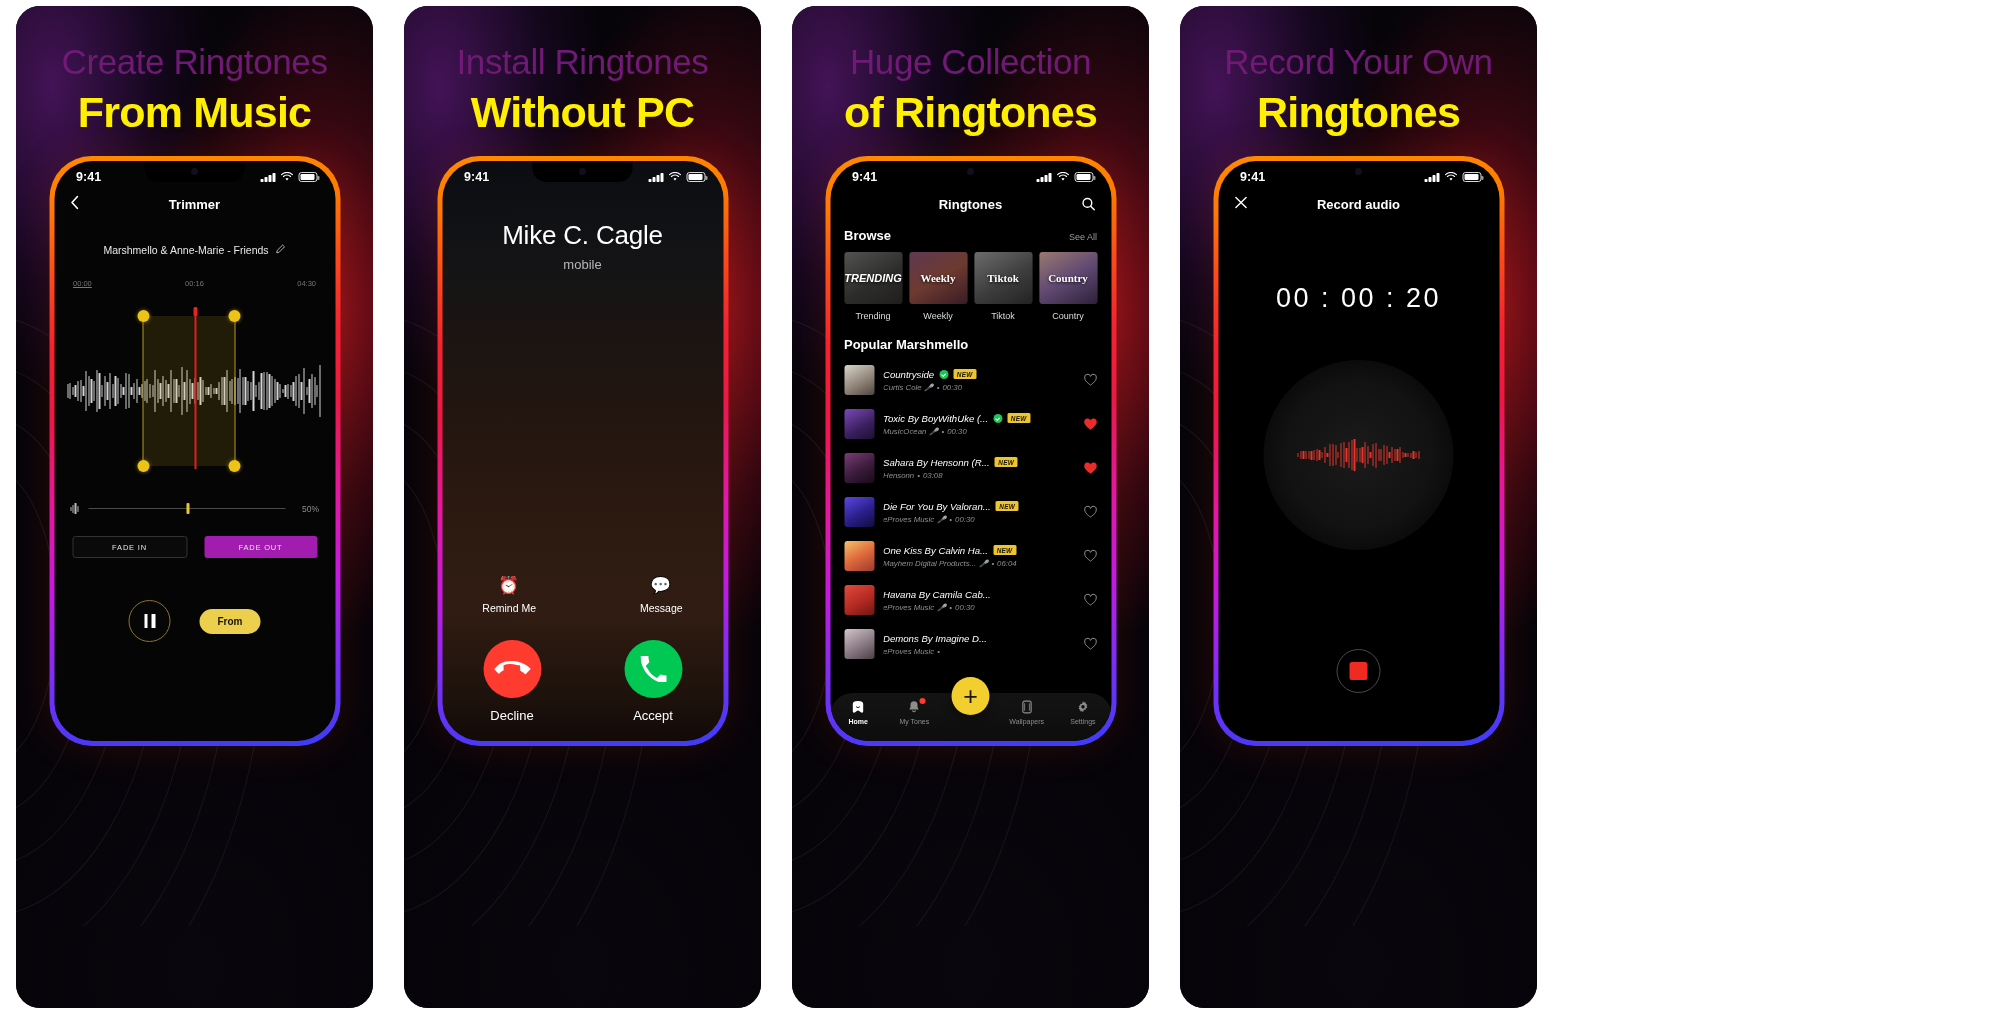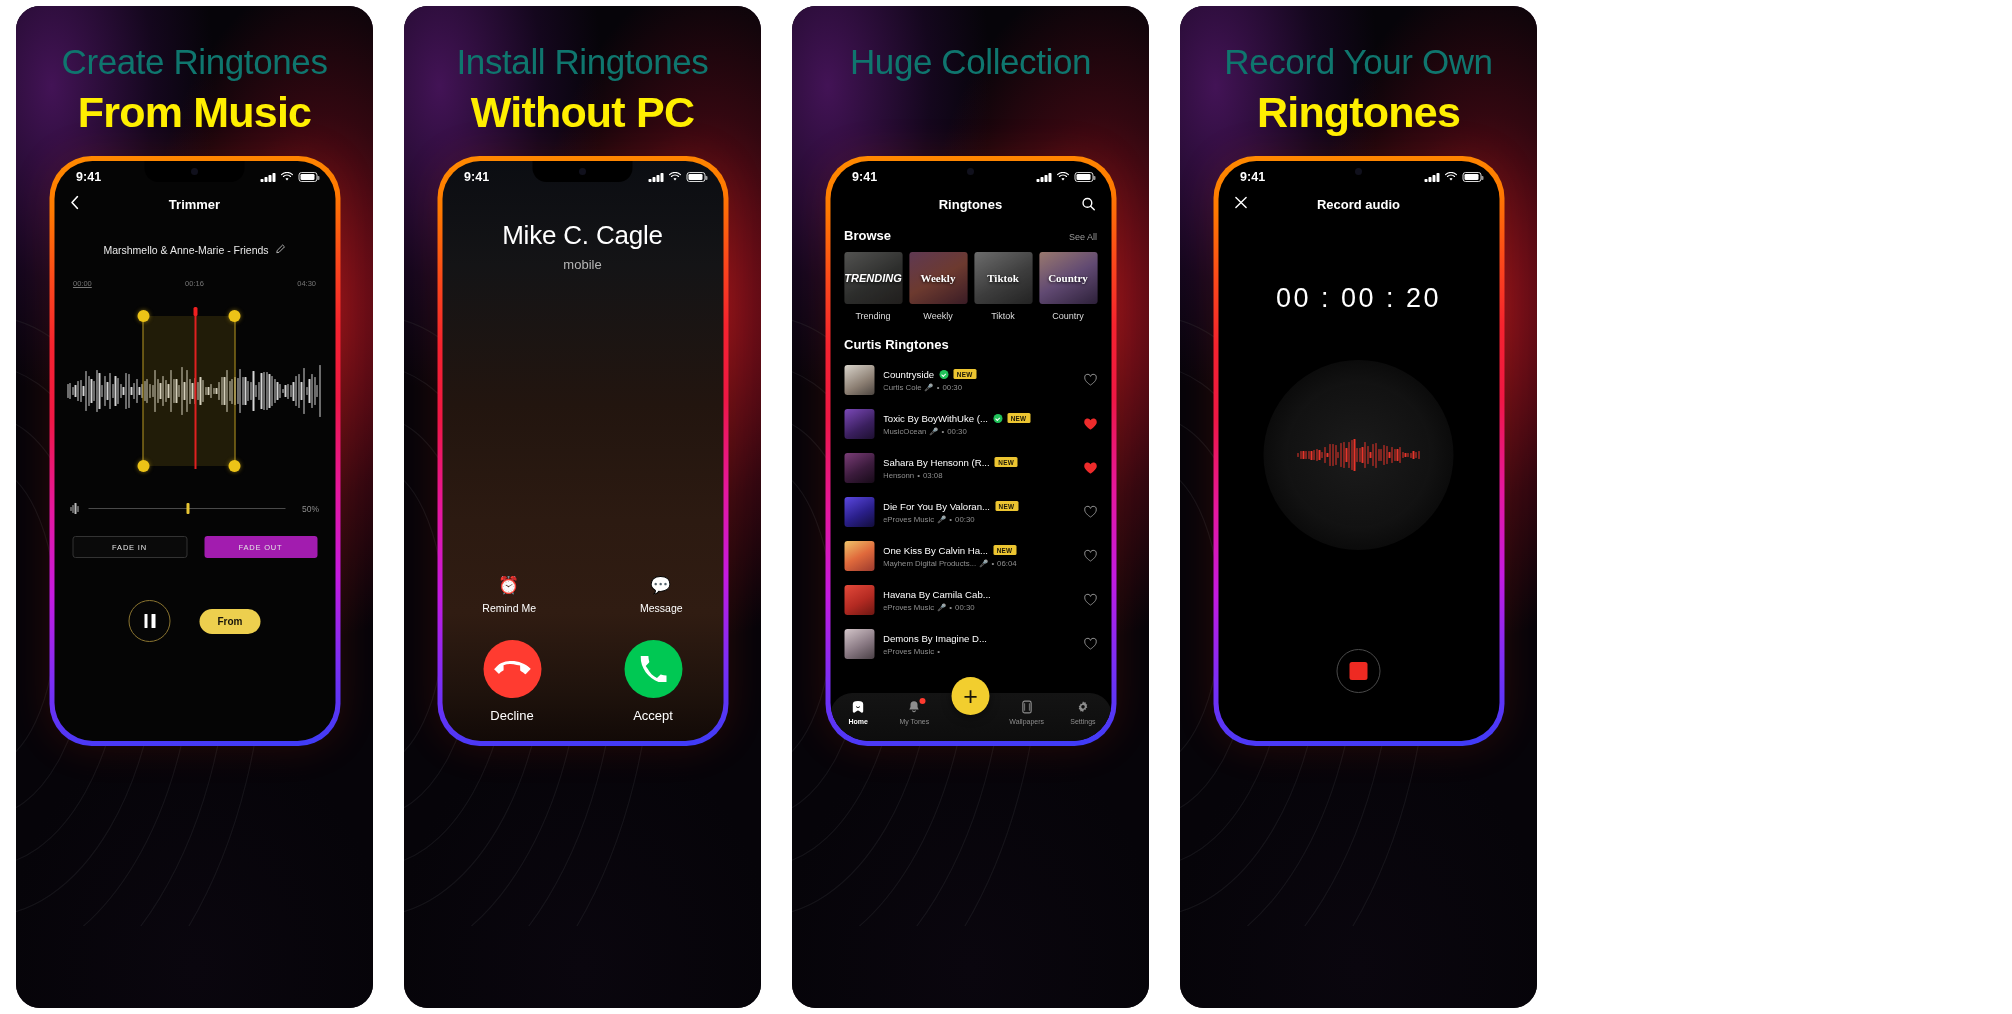--- a/index.html
+++ b/index.html
@@ -36,21 +36,21 @@
   }
   .shot-rings svg { width:100%; height:100%; display:block; }
 
   
   .headline {
     position:absolute; top:36px; left:0; right:0;
     text-align:center; z-index:4;
     line-height:1.12;
   }
   .headline .l1 {
-    display:block; color:#0f766e;
+    display:block; color:#701a75;
     font-size:35px; font-weight:400; letter-spacing:-.4px;
   }
   .headline .l2 {
     display:block; color:#ffef00;
     font-size:43px; font-weight:700; letter-spacing:-.8px;
     margin-top:7px;
   }
 
   
   .phone {
@@ -268,20 +268,21 @@
   .ct2{background:linear-gradient(150deg,#7a4a6a,#8c4b3d 50%,#4a2430);}
   .ct3{background:linear-gradient(150deg,#8b8b8b,#4f4f4f 55%,#2d2d2d);}
   .ct4{background:linear-gradient(150deg,#c59b8e,#7d5f93 50%,#3a2a4a);}
 
   .list-title { color:#fff; font-size:13px; font-weight:700; padding:0 14px; margin-top:16px; }
   .tone-list { margin-top:6px; }
   .tone-row {
     display:flex; align-items:center; gap:9px;
     padding:7px 14px;
     cursor:pointer;
+    font-style:italic;
   }
   .tone-art {
     width:30px;height:30px;border-radius:3px;flex:0 0 auto;
     background:linear-gradient(145deg,#6b4a5c,#33222e);
     position:relative; overflow:hidden;
   }
   .tone-art.a1{background:linear-gradient(150deg,#d9d4cb,#8c7f73 60%,#4c4540);}
   .tone-art.a2{background:linear-gradient(150deg,#7b49b8,#3a1f5e 60%,#1d1030);}
   .tone-art.a3{background:linear-gradient(150deg,#7a3d77,#3b1b3c 55%,#170a18);}
   .tone-art.a4{background:linear-gradient(150deg,#5b48e0,#2a1f8a 55%,#120d3a);}
@@ -676,20 +677,21 @@
             <ellipse cx="130" cy="310" rx="175" ry="300"></ellipse>
         <ellipse cx="130" cy="310" rx="210" ry="350"></ellipse>
             <ellipse cx="130" cy="310" rx="245" ry="400"></ellipse>
         <ellipse cx="130" cy="310" rx="280" ry="450"></ellipse>
           </g>
         </svg>
     </div>
 
     <div class="headline">
       <span class="l1">Huge Collection</span>
+      <span class="l2">of Ringtones</span>
     </div>
 
     <div class="phone">
       <div class="screen p3-screen">
         <div class="notch"></div>
 
         <div class="statusbar">
           <span>9:41</span>
           <span class="sb-right">
             <span class="sig">
@@ -742,21 +744,21 @@
             <span class="cat-name">Tiktok</span>
           </span>
           <span class="cat">
             <span class="cat-thumb ct4">
                 <span class="cat-badge plain">Country</span>
               </span>
             <span class="cat-name">Country</span>
           </span>
         </div>
 
-        <div class="list-title">Curtis Ringtones</div>
+        <div class="list-title">Popular Marshmello</div>
         <div class="tone-list" id="toneList">
             <div class="tone-row">
               <span class="tone-art a1"></span>
               <div class="tone-info">
                 <div class="tone-line1">
                   <span class="tone-name">Countryside</span>
                   <span class="verif"></span>
                   <span class="new-badge">NEW</span>
                 </div>
                 <div class="tone-meta">

